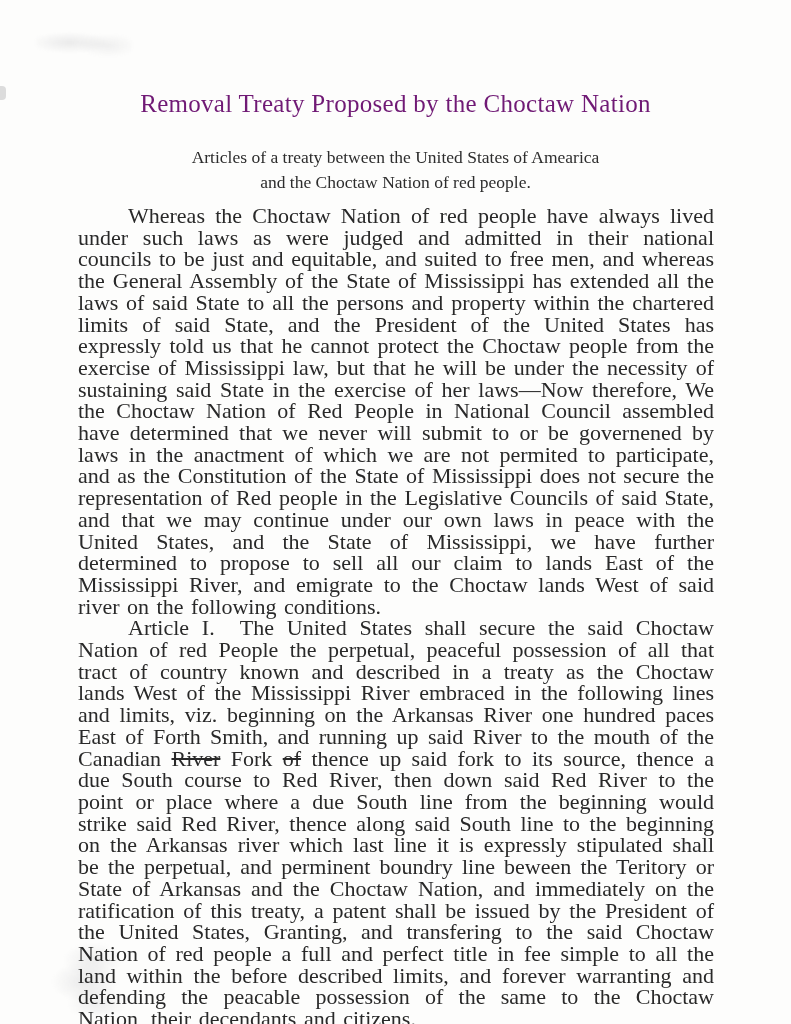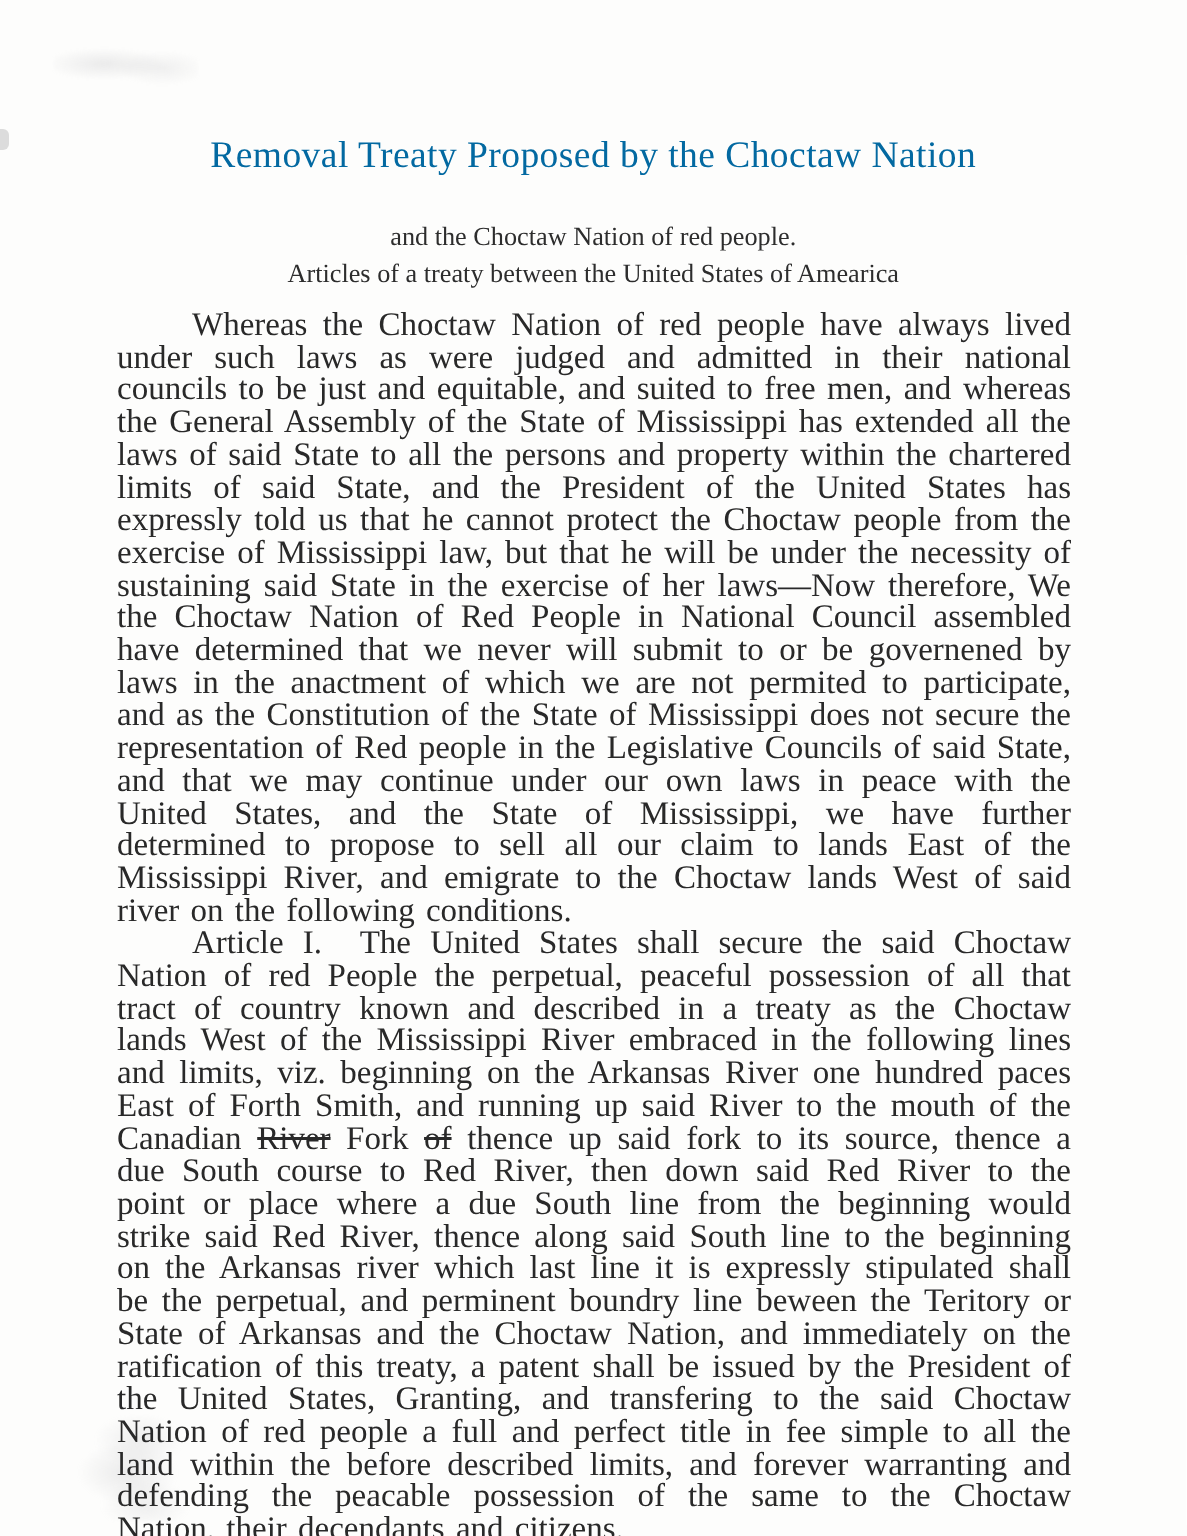--- a/index.html
+++ b/index.html
@@ -51,21 +51,21 @@
 
   .doc-title {
     position: absolute;
     top: 90px;
     left: 0;
     width: 100%;
     text-align: center;
     font-size: 25px;
     font-weight: 400;
     letter-spacing: 0.3px;
-    color: #0369a1;
+    color: #701a75;
   }
 
   .doc-subtitle {
     position: absolute;
     top: 145px;
     left: 0;
     width: 100%;
     text-align: center;
     font-size: 17.5px;
     line-height: 25px;
@@ -100,22 +100,22 @@
 
 <div class="page">
 
   <div class="smudge smudge-top-left"></div>
   <div class="smudge smudge-left-edge"></div>
   <div class="smudge smudge-bottom-left"></div>
 
   <h1 class="doc-title">Removal Treaty Proposed by the Choctaw Nation</h1>
 
   <div class="doc-subtitle">
+    <div>Articles of a treaty between the United States of Amearica</div>
     <div>and the Choctaw Nation of red people.</div>
-    <div>Articles of a treaty between the United States of Amearica</div>
   </div>
 
   <div class="doc-body">
     <p>Whereas the Choctaw Nation of red people have always lived under such laws as were judged and admitted in their national councils to be just and equitable, and suited to free men, and whereas the General Assembly of the State of Mississippi has extended all the laws of said State to all the persons and property within the chartered limits of said State, and the President of the United States has expressly told us that he cannot protect the Choctaw people from the exercise of Mississippi law, but that he will be under the necessity of sustaining said State in the exercise of her laws—Now therefore, We the Choctaw Nation of Red People in National Council assembled have determined that we never will submit to or be governened by laws in the anactment of which we are not permited to participate, and as the Constitution of the State of Mississippi does not secure the representation of Red people in the Legislative Councils of said State, and that we may continue under our own laws in peace with the United States, and the State of Mississippi, we have further determined to propose to sell all our claim to lands East of the Mississippi River, and emigrate to the Choctaw lands West of said river on the following conditions.</p>
     <p>
       <span>Article I.&nbsp; The United States shall secure the said Choctaw Nation of red People the perpetual, peaceful possession of all that tract of country known and described in a treaty as the Choctaw lands West of the Mississippi River embraced in the following lines and limits, viz. beginning on the Arkansas River one hundred paces East of Forth Smith, and running up said River to the mouth of the Canadian </span><span class="strike">River</span><span> Fork </span><span class="strike">of</span><span> thence up said fork to its source, thence a due South course to Red River, then down said Red River to the point or place where a due South line from the beginning would strike said Red River, thence along said South line to the beginning on the Arkansas river which last line it is expressly stipulated shall be the perpetual, and perminent boundry line beween the Teritory or State of Arkansas and the Choctaw Nation, and immediately on the ratification of this treaty, a patent shall be issued by the President of the United States, Granting, and transfering to the said Choctaw Nation of red people a full and perfect title in fee simple to all the land within the before described limits, and forever warranting and defending the peacable possession of the same to the Choctaw Nation, their decendants and citizens.</span>
     </p>
   </div>
 
 </div>

